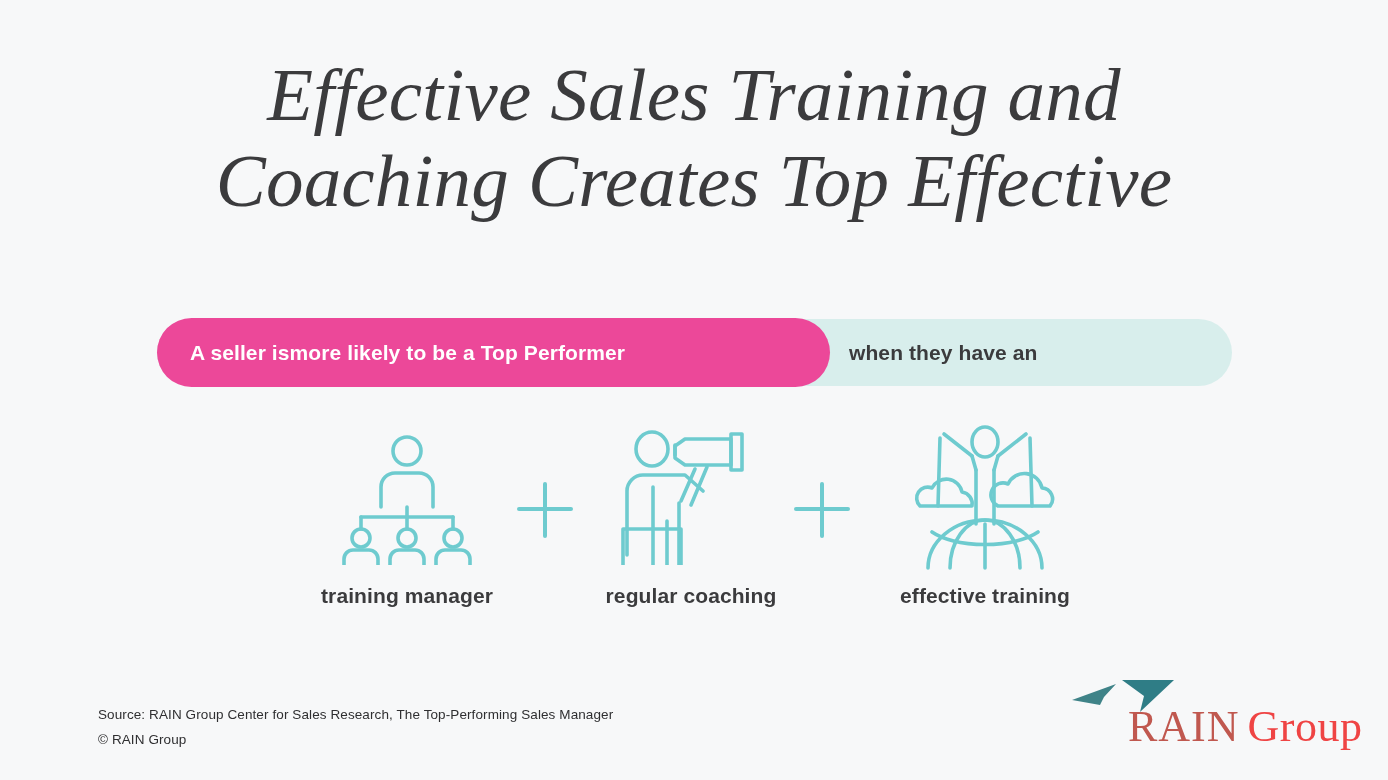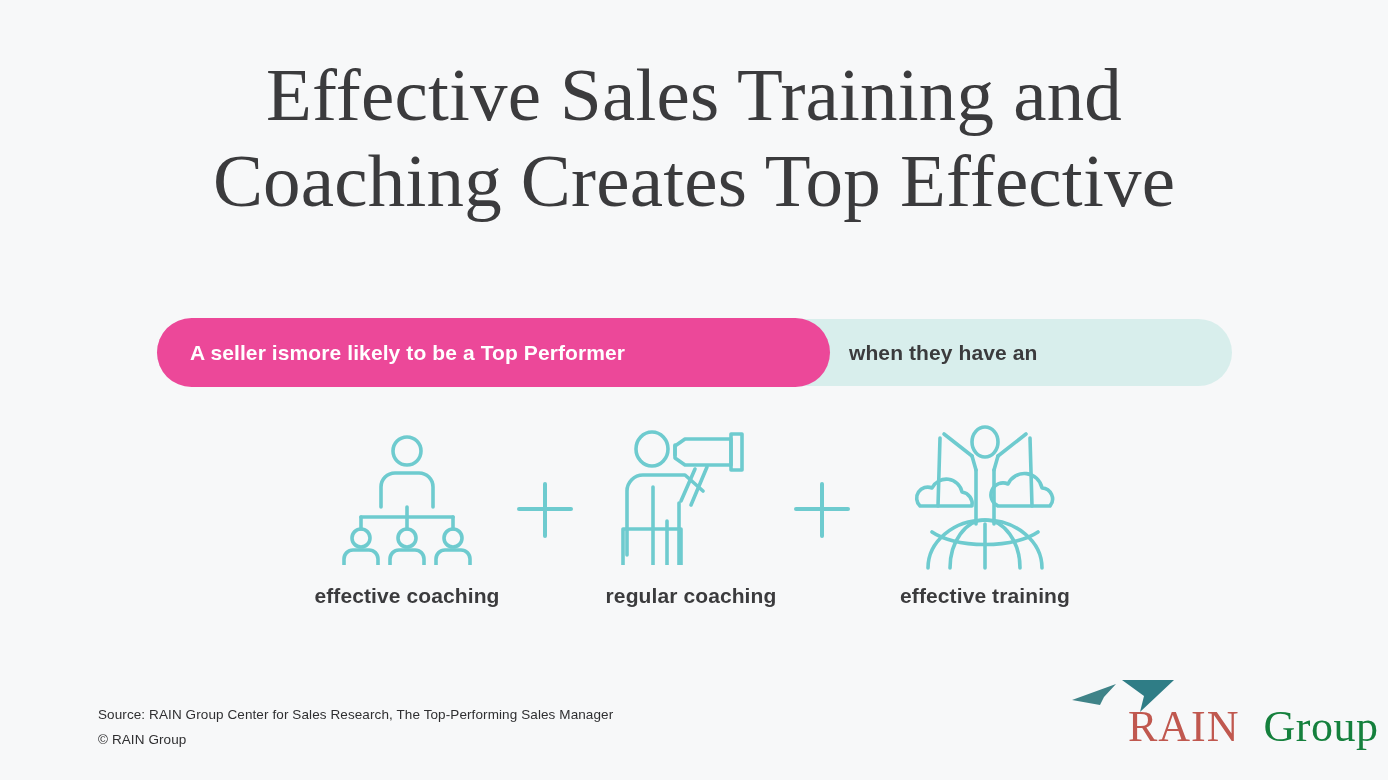--- a/index.html
+++ b/index.html
@@ -21,21 +21,21 @@
     left: 0;
     top: 52px;
     width: 1388px;
     text-align: center;
     font-family: "Liberation Serif", "DejaVu Serif", serif;
     font-size: 75px;
     line-height: 86px;
     color: #3b3b3d;
     letter-spacing: 0.2px;
   }
-  .title-line { display: block; white-space: nowrap; }
+  .title-line { display: block; white-space: nowrap; font-style: italic; }
 
   
   .statbar-wrap {
     position: absolute;
     left: 157px;
     top: 318px;
     width: 1075px;
     height: 69px;
   }
   .bar-light {
@@ -167,21 +167,21 @@
   .logo-text {
     position: absolute;
     left: 58px;
     top: 26px;
     font-family: "Liberation Serif", "DejaVu Serif", serif;
     font-size: 44px;
     line-height: 46px;
     white-space: nowrap;
   }
   .logo-rain { color: #c0584f; letter-spacing: 1px; }
-  .logo-group { color: #15803d; letter-spacing: 0.5px; margin-left: 24px; }
+  .logo-group { color: #ef4444; letter-spacing: 0.5px; margin-left: 8px; }
 </style>
 </head>
 <body>
 
 <div class="title">
   <span class="title-line">Effective Sales Training and</span>
   <span class="title-line">Coaching Creates Top Effective</span>
 </div>
 
 <div class="statbar-wrap">
@@ -212,21 +212,21 @@
         <circle cx="24" cy="113" r="9"></circle>
         <path d="M7 142 V134 a9 9 0 0 1 9 -9 h16 a9 9 0 0 1 9 9 v8"></path>
 
         <circle cx="70" cy="113" r="9"></circle>
         <path d="M53 142 V134 a9 9 0 0 1 9 -9 h16 a9 9 0 0 1 9 9 v8"></path>
 
         <circle cx="116" cy="113" r="9"></circle>
         <path d="M99 142 V134 a9 9 0 0 1 9 -9 h16 a9 9 0 0 1 9 9 v8"></path>
       </svg>
     </div>
-    <div class="icon-label">effective coaching</div>
+    <div class="icon-label">training manager</div>
   </div>
 
   <div class="icon-cell c2">
     <div class="icon-art">
       <svg width="140" height="140" viewBox="0 0 140 140" fill="none" stroke="#6ecbcf" stroke-width="3.6" stroke-linecap="round" stroke-linejoin="round">
 
         <ellipse cx="31" cy="24" rx="16" ry="17"></ellipse>
 
         <path d="M54 20 V30"></path>
 

